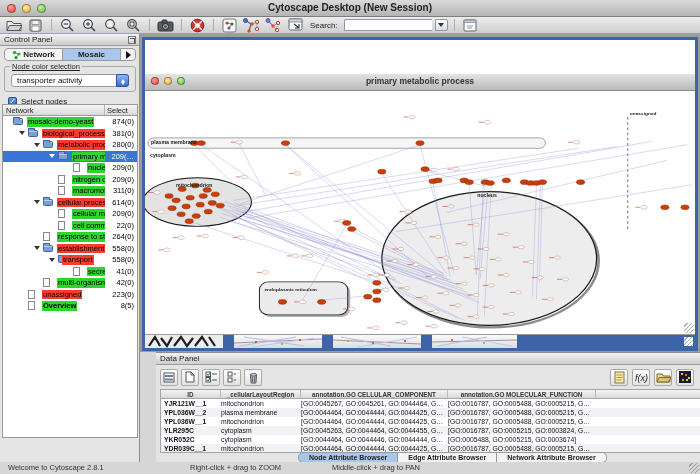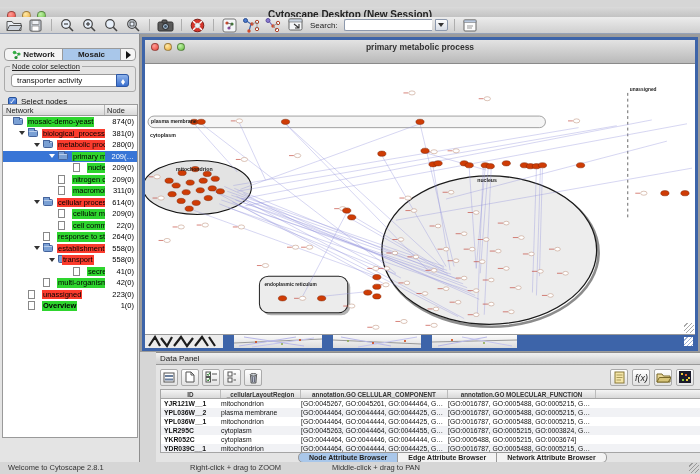--- a/index.html
+++ b/index.html
@@ -7,21 +7,21 @@
     --orange:#cf3c05; --edge:#9393dc; --tabsel:#a9c7ea;
   }
   *{margin:0;padding:0;box-sizing:border-box;font-family:"Liberation Sans",sans-serif;}
   body{background:#666;}
   #win{position:relative;width:700px;height:474px;background:#d6d6d6;overflow:hidden;
        box-shadow:0 2px 8px rgba(0,0,0,.5);}
   .abs{position:absolute;}
 
   
   #titlebar{left:0;top:0;width:700px;height:17px;
-    background:linear-gradient(#dadada,#b4b4b4);border-bottom:1px solid #7d7d7d;margin-top:7px;}
+    background:linear-gradient(#dadada,#b4b4b4);border-bottom:1px solid #7d7d7d;}
   .lights{position:absolute;left:7px;top:4px;display:flex;gap:6px;}
   .light{width:9px;height:9px;border-radius:50%;border:1px solid rgba(0,0,0,.35);}
   .l-red{background:radial-gradient(circle at 35% 30%,#ff9d96,#e9443a);}
   .l-yel{background:radial-gradient(circle at 35% 30%,#ffe9a8,#eba934);}
   .l-grn{background:radial-gradient(circle at 35% 30%,#c0f2a9,#67bd3d);}
   #wtitle{width:100%;text-align:center;font-size:10px;font-weight:bold;color:#222;line-height:16px;}
 
   
   #toolbar{left:0;top:17px;width:700px;height:17px;display:flex;align-items:center;
     background:linear-gradient(#ececec,#cfcfcf);border-bottom:1px solid #97a2b6;padding:0 4px;gap:3px;}
@@ -85,22 +85,22 @@
   .tlabel.green{background:var(--green);}
   .tlabel.red{background:var(--red);}
   .tcount{position:absolute;right:3px;top:1px;width:30px;text-align:right;
     font-size:7.5px;line-height:9.5px;color:#000;margin-left:46px;}
   .trow.sel .tcount{color:#fff;}
 
   
   #canvas{left:140px;top:34px;width:560px;height:318px;background:#9c9c9c;}
   #frame{position:absolute;left:2px;top:3px;right:2px;bottom:1px;
     border:3px solid var(--frame);display:flex;flex-direction:column;background:#fff;}
-  #ftitle{height:24px;background:linear-gradient(#e3e3e3,#b9b9b9);border-bottom:1px solid #8a8a8a;
-    position:relative;flex:0 0 auto;}
+  #ftitle{height:17px;background:linear-gradient(#e3e3e3,#b9b9b9);border-bottom:1px solid #8a8a8a;
+    position:relative;flex:0 0 auto;margin-top:34px;}
   #ftitle .lights{top:3px;left:6px;gap:5px;}
   #ftitle .light{width:8px;height:8px;}
   #ftitletext{width:100%;text-align:center;font-size:8.5px;font-weight:bold;color:#333;line-height:14px;}
   #fcontent{flex:1;position:relative;background:#fff;overflow:hidden;}
   #net{position:absolute;left:0;top:0;width:100%;height:100%;}
   #fgrip{position:absolute;right:1px;bottom:1px;width:10px;height:10px;
     background:repeating-linear-gradient(135deg,#fff 0 2px,#aaa 2px 3px);}
   #fstrip{flex:0 0 13px;display:flex;background:#c9c9c9;border-top:1px solid #999;}
   .stripjag{width:78px;background:#ececec;}
   .stripblue{width:11px;background:var(--frame);}
@@ -279,20 +279,24 @@
       <svg width="15" height="14">
           <rect x="1" y="2" width="12" height="11" rx="1" fill="#fcfcfc" stroke="#666"></rect>
           <rect x="1" y="2" width="12" height="2.5" fill="#b9c8de" stroke="#666" stroke-width=".5"></rect>
           <line x1="4" y1="8" x2="10" y2="8" stroke="#999"></line>
           <line x1="4" y1="10" x2="9" y2="10" stroke="#999"></line>
         </svg>
       </span>
   </div>
 
   <div id="cpanel" class="abs">
+    <div class="panelhead" style="top:0">
+      <span>Control Panel</span>
+      <span class="floatico"></span>
+    </div>
     <div id="cptabs" class="abs">
       <span class="cptab">
         <svg width="9" height="9">
             <circle cx="2.5" cy="2.5" r="1.8" fill="#39b54a"></circle>
             <circle cx="7" cy="4" r="1.6" fill="#39b54a"></circle>
             <circle cx="4" cy="7.5" r="1.6" fill="#2a8f38"></circle>
             <line x1="2.5" y1="2.5" x2="7" y2="4" stroke="#2a8f38" stroke-width=".7"></line>
             <line x1="7" y1="4" x2="4" y2="7.5" stroke="#2a8f38" stroke-width=".7"></line>
           </svg>
         <span>Network</span>
@@ -308,21 +312,21 @@
         <span>transporter activity</span>
         <span id="combobtn"></span>
       </div>
     </div>
     <div id="checkrow" class="abs">
       <span id="checkbox">✓</span>
       <span id="checklabel">Select nodes</span>
     </div>
     <div id="treeheader" class="abs">
       <span>Network</span>
-      <span>Node</span>
+      <span>Select</span>
     </div>
     <div id="tree" class="abs">
         <div class="trow">
           <span class="ticon folder" style="left: 10px;"></span>
           <span class="tlabel green" style="left: 24px; max-width: 78px;">mosaic-demo-yeast</span>
           <span class="tcount">874(0)</span>
         </div>
         <div class="trow">
           <span class="tri" style="left: 16px;"></span>
           <span class="ticon folder" style="left: 25px;"></span>
@@ -400,21 +404,21 @@
           <span class="tcount">42(0)</span>
         </div>
         <div class="trow">
           <span class="ticon file" style="left: 25px;"></span>
           <span class="tlabel red" style="left: 39px; max-width: 63px;">unassigned</span>
           <span class="tcount">223(0)</span>
         </div>
         <div class="trow">
           <span class="ticon file" style="left: 25px;"></span>
           <span class="tlabel green" style="left: 39px; max-width: 63px; font-weight: bold;">Overview</span>
-          <span class="tcount">1(0)</span>
+          <span class="tcount">8(5)</span>
         </div>
       </div>
   </div>
 
   <div id="canvas" class="abs">
     <div id="frame">
       <div id="ftitle">
         <div class="lights">
           <span class="light l-red"></span>
           <span class="light l-yel"></span>

